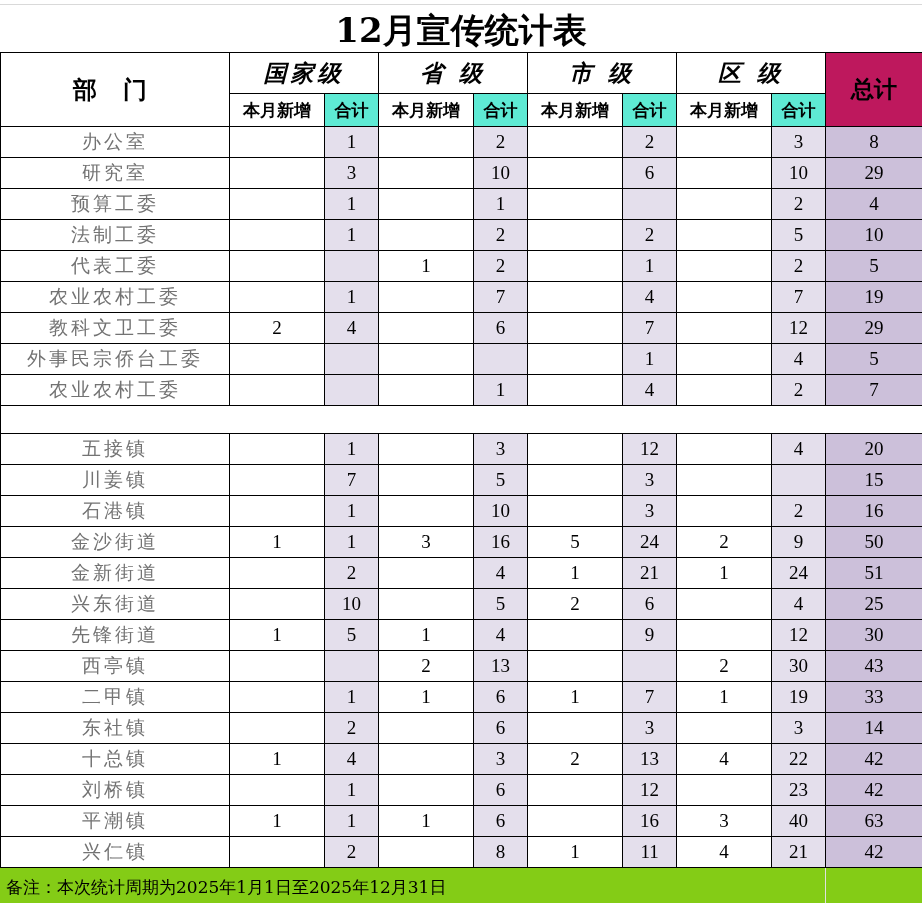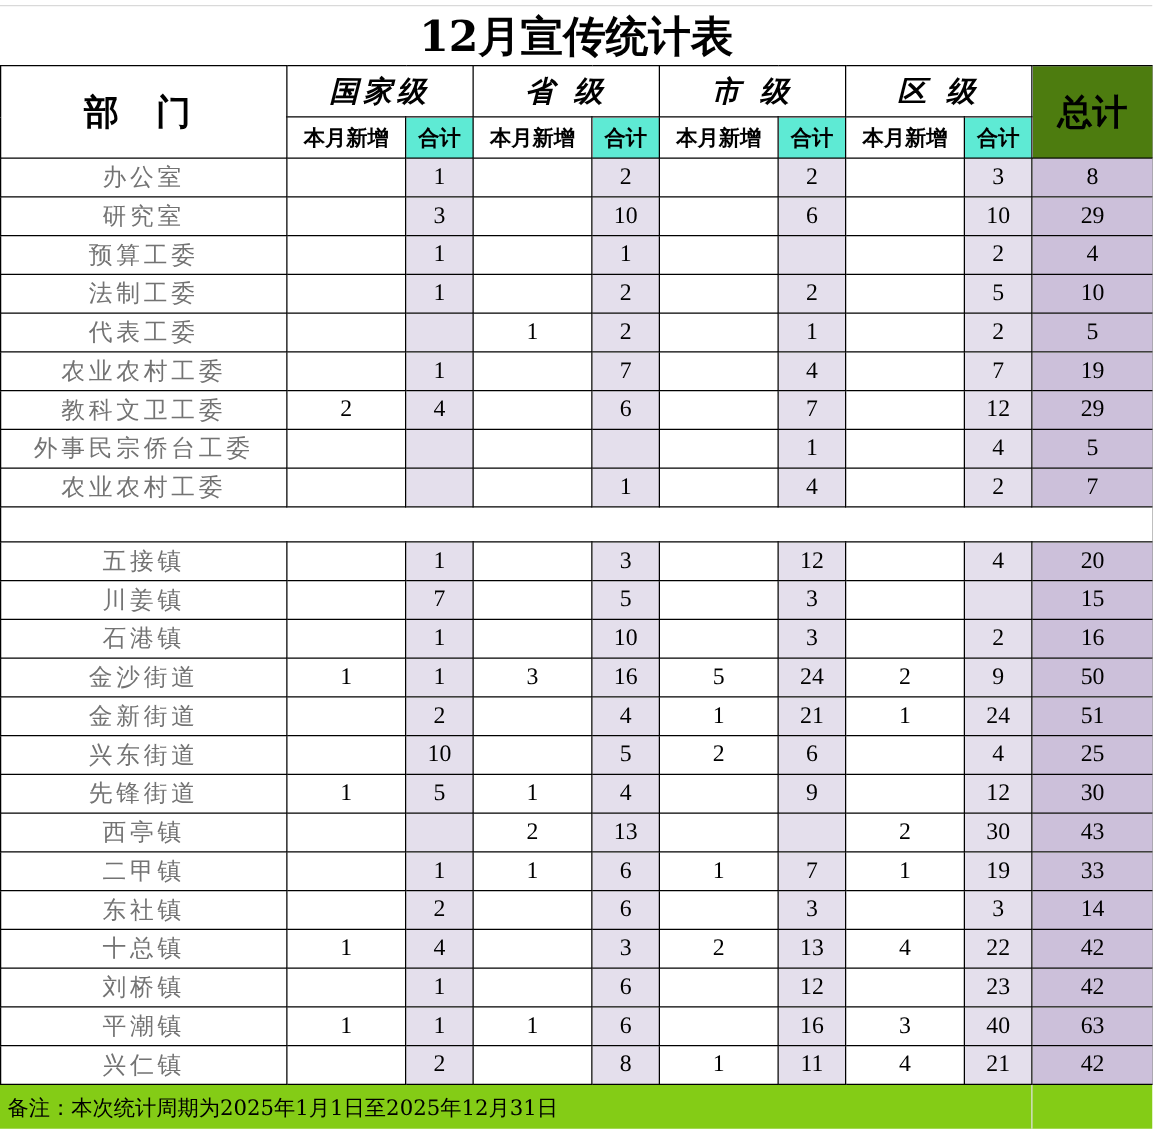--- a/index.html
+++ b/index.html
@@ -16,24 +16,24 @@
       position: absolute; left: 0; top: 48px;
       border-collapse: collapse; table-layout: fixed;
       width: 922px;
     }
     table.stats td, table.stats th {
       border: 1.5px solid #000;
       padding: 0; text-align: center; vertical-align: middle;
       overflow: hidden; white-space: nowrap;
     }
     th { font-family: "DejaVu Sans", "Liberation Sans", sans-serif; font-weight: bold; color: #000; }
-    th.dept-h { font-size: 28px; letter-spacing: 10px; }
+    th.dept-h { font-size: 24px; letter-spacing: 10px; font-family: Liberation Serif, serif; }
     th.level-h { font-size: 23px; height: 40px; letter-spacing: 4px; font-style: italic; }
     th.sub-h { font-size: 17px; height: 32px; font-weight: bold; }
-    th.total-h { font-size: 28px; background: #4d7c0f; }
+    th.total-h { font-size: 23px; background: #be185d; }
     th.sum-h { background: #5eead4; }
     td { font-family: "Liberation Serif", "DejaVu Serif", serif; font-size: 19px; height: 30px; color: #000; }
     td.dept { font-family: "DejaVu Serif", "Liberation Serif", serif; font-size: 19px; letter-spacing: 3px; color: #737373; font-weight: normal; }
     td.sum { background: #e4dfec; }
     td.total { background: #ccc0da; }
     tr.sep td { height: 27px; border-left: 1.5px solid #000; border-right: 1.5px solid #000; }
     .note {
       position: absolute; left: 0; top: 864px; width: 922px; height: 39px;
       background: #84cc16; box-sizing: border-box; padding-left: 6px;
       line-height: 38px; font-family: "DejaVu Serif", "Liberation Serif", serif;

